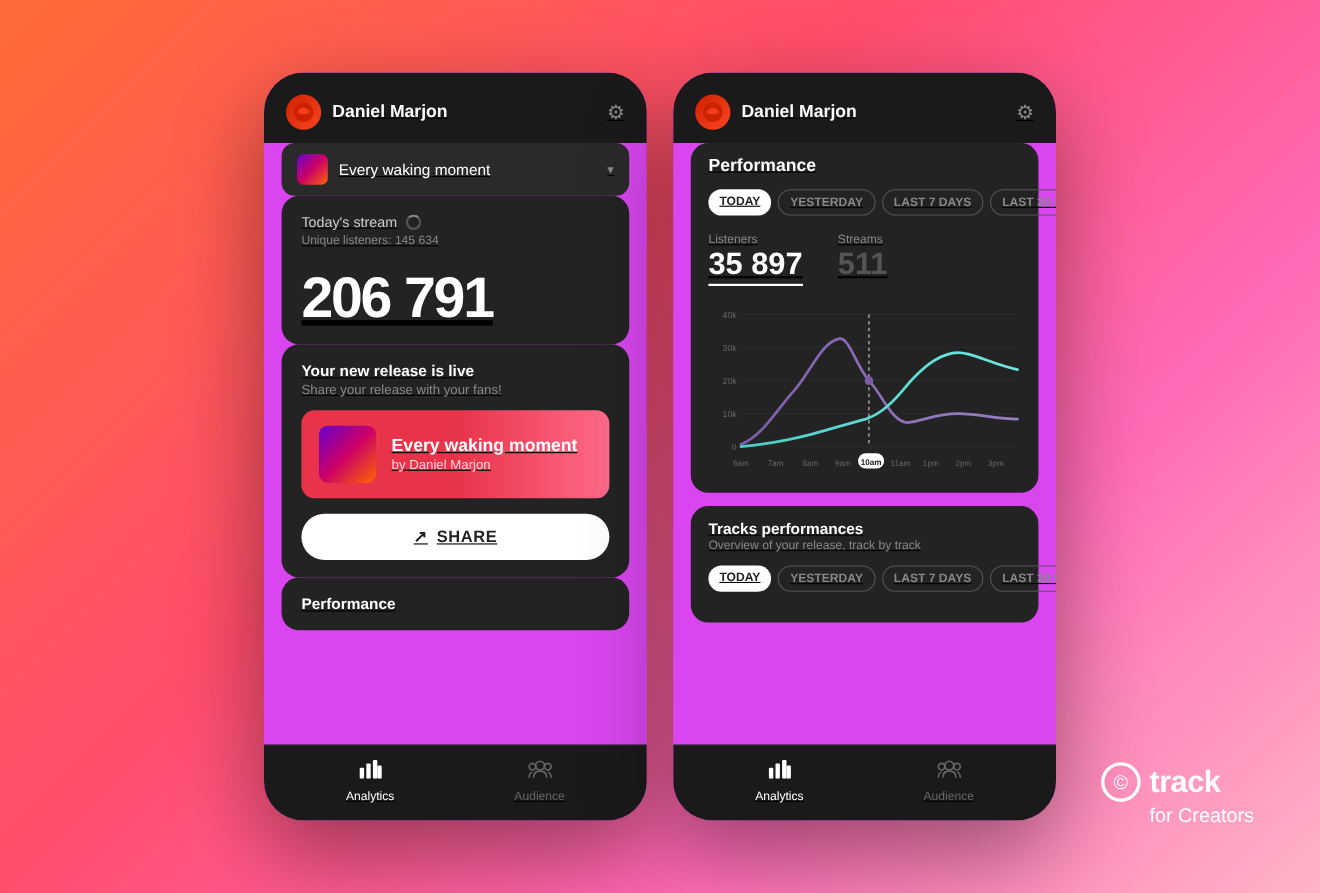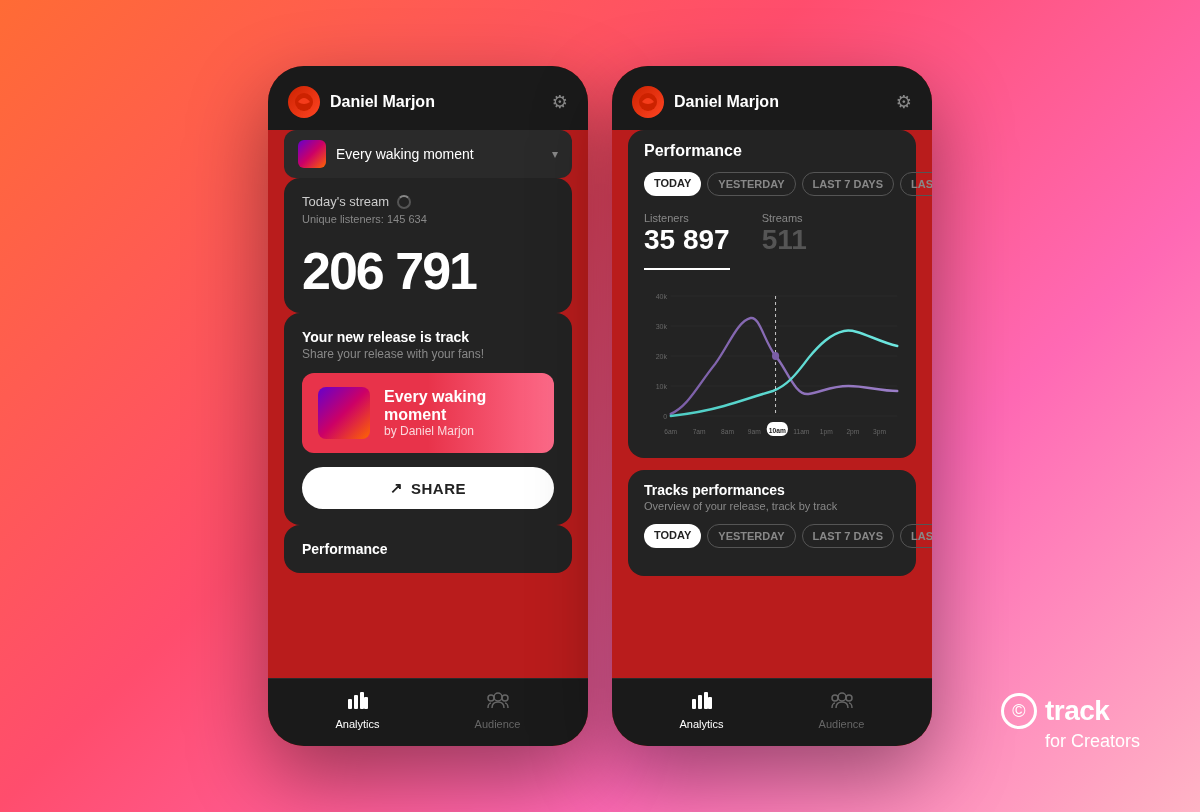--- a/index.html
+++ b/index.html
@@ -15,28 +15,29 @@
       position: relative;
     }
     .phones-container {
       display: flex;
       gap: 24px;
       align-items: center;
       position: relative;
       z-index: 2;
     }
     .phone {
-      width: 320px;
+      width: 348px;
       height: 680px;
-      background: #b91c1c;
+      background: #d946ef;
       border-radius: 36px;
       overflow: hidden;
       box-shadow: 0 30px 80px rgba(0,0,0,0.4);
       display: flex;
       flex-direction: column;
+      text-decoration: underline;
     }
     
     .phone-header {
       display: flex;
       align-items: center;
       justify-content: space-between;
       padding: 20px 20px 12px;
       background: #1a1a1a;
     }
     .header-left {
@@ -291,21 +292,21 @@
       font-size: 11px;
       margin-bottom: 0;
     }
     .stat-value {
       font-size: 28px;
       font-weight: 700;
     }
     .stat-value.active-stat {
       color: #fff;
       border-bottom: 2px solid #fff;
-      padding-bottom: 12px;
+      padding-bottom: 2px;
     }
     .stat-value.inactive-stat {
       color: #555;
     }
     
     .chart-container {
       position: relative;
       width: 100%;
       height: 160px;
     }
@@ -404,21 +405,21 @@
       <div class="stream-card">
         <div class="stream-header">
           <span class="stream-label">Today's stream</span>
           <div class="loading-icon"></div>
         </div>
         <div class="unique-listeners">Unique listeners: 145 634</div>
         <div class="stream-count">206 791</div>
       </div>
 
       <div class="release-card">
-        <div class="release-title">Your new release is track</div>
+        <div class="release-title">Your new release is live</div>
         <div class="release-sub">Share your release with your fans!</div>
         <div class="release-banner">
           <div class="release-art"></div>
           <div class="release-info">
             <div class="release-song-title">Every waking moment</div>
             <div class="release-artist">by Daniel Marjon</div>
           </div>
         </div>
         <button class="share-btn">
           <span>↗</span>

